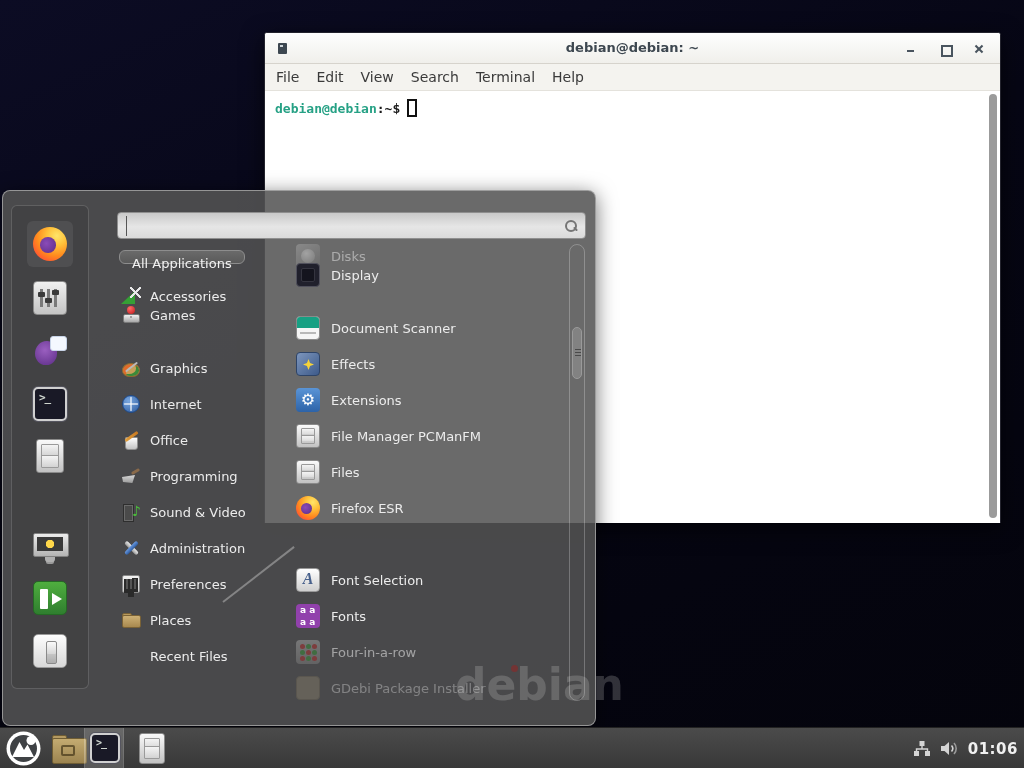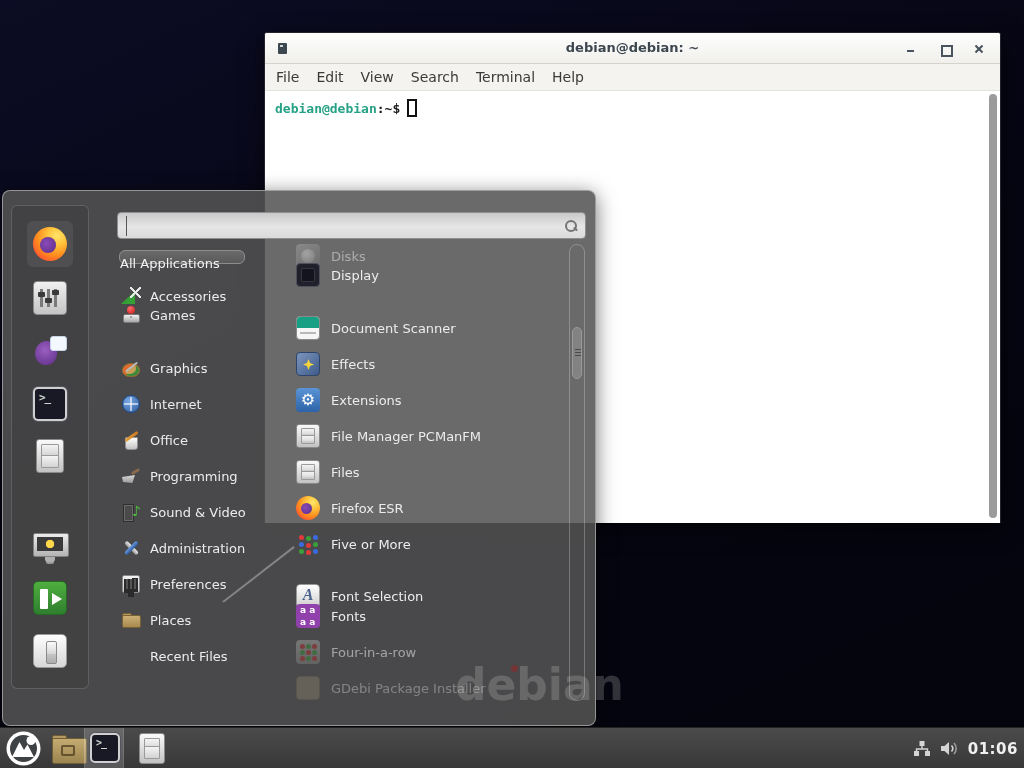--- a/index.html
+++ b/index.html
@@ -58,21 +58,21 @@
     background:transparent; border:none; outline:none; font-size:13px; color:#222;
     border-left:1px solid #555; }
   .search-glass { position:absolute; right:7px; top:6px; width:14px; height:14px; }
   .search-glass::before { content:""; position:absolute; left:1px; top:1px; width:8px; height:8px;
     border:2px solid #757575; border-radius:50%; }
   .search-glass::after { content:""; position:absolute; left:9px; top:9px; width:5px; height:2px;
     background:#757575; transform:rotate(45deg); border-radius:1px; }
 
   .all-apps-btn { position:absolute; left:116px; top:59px; width:126px; height:14px;
     background:linear-gradient(#6a6a6a,#5a5a5a); border:1px solid #8d8d8d; border-radius:6px;
-    color:#f2f2f2; font-size:13px; line-height:26px; cursor:pointer; }
+    color:#f2f2f2; font-size:13px; line-height:26px; padding-left:12px; cursor:pointer; }
 
   .cat-row { position:absolute; left:118px; width:146px; height:36px;
     display:flex; align-items:center; gap:9px; cursor:pointer; }
   .cat-row span { font-size:13px; color:#ececec; white-space:nowrap; }
 
   .app-row { position:absolute; left:281px; width:282px; height:36px;
     display:flex; align-items:center; gap:11px; padding-left:12px; cursor:pointer; }
   .app-row span { font-size:13px; color:#ececec; white-space:nowrap; }
   .dim-50 { opacity:.5; } .dim-55 { opacity:.55; } .dim-35 { opacity:.35; }
 
@@ -376,25 +376,21 @@
         <span>File Manager PCManFM</span>
       </div>
     <div class="app-row" style="top:263px;">
         <div class="ic ic24 ic-cabinet"></div>
         <span>Files</span>
       </div>
     <div class="app-row" style="top:299px;">
         <div class="ic ic24 ic-firefox"></div>
         <span>Firefox ESR</span>
       </div>
-    <div class="app-row" style="top:335px;">
-        <div class="ic ic24 ic-five"></div>
-        <span>Five or More</span>
-      </div>
-    <div class="app-row" style="top:387px;">
+    <div class="app-row" style="top:371px;">
         <div class="ic ic24 ic-fontsel"></div>
         <span>Font Selection</span>
       </div>
     <div class="app-row" style="top:407px;">
         <div class="ic ic24 ic-fonts"></div>
         <span>Fonts</span>
       </div>
     <div class="app-row dim-55" style="top:443px;">
         <div class="ic ic24 ic-four"></div>
         <span>Four-in-a-row</span>

